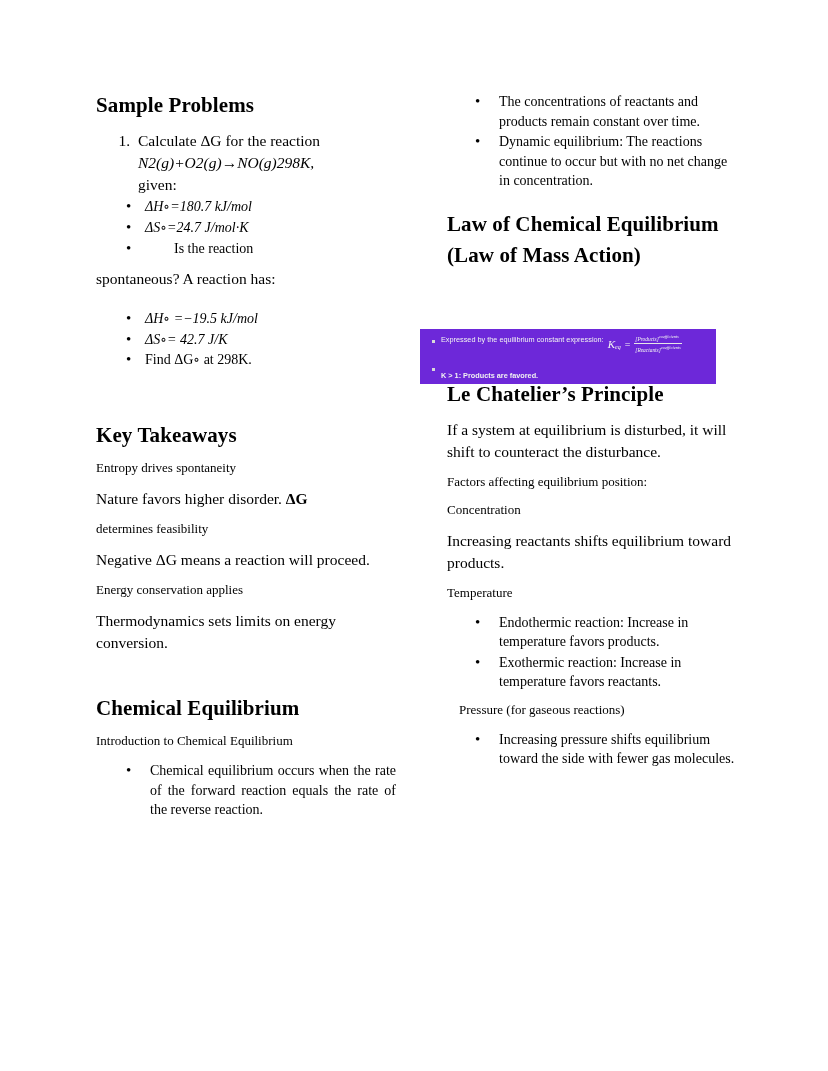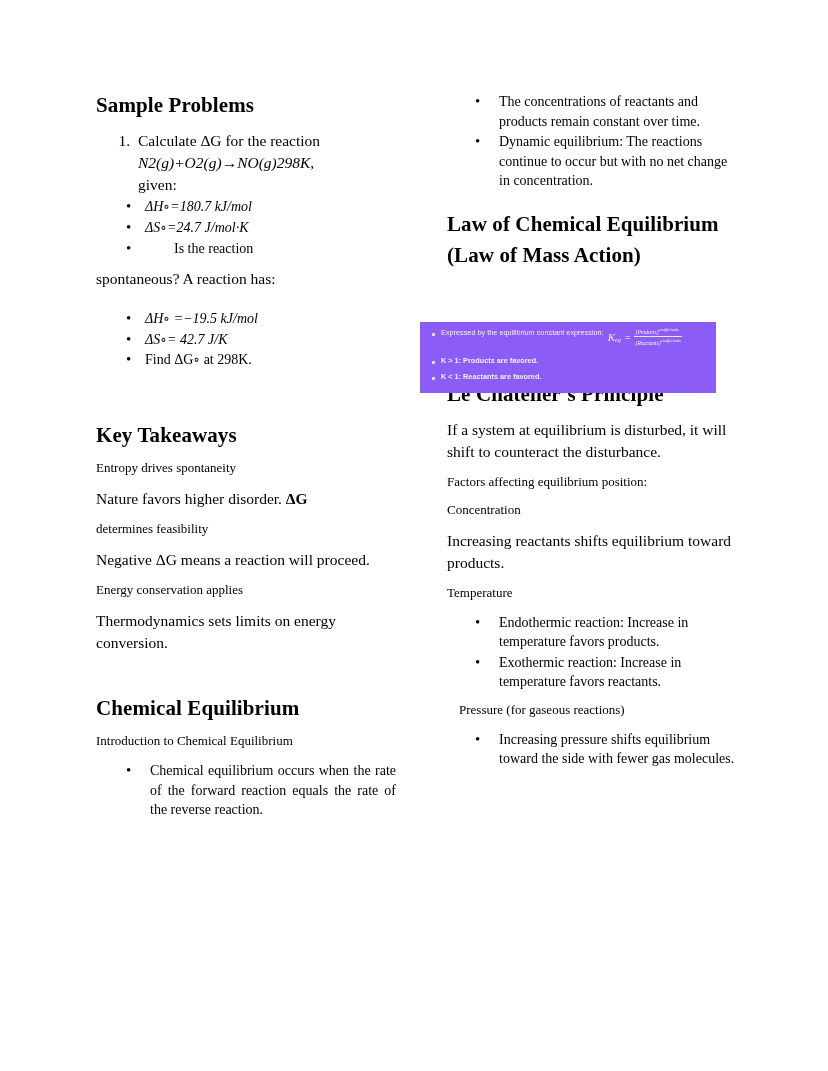--- a/index.html
+++ b/index.html
@@ -77,30 +77,30 @@
     left: 0;
     top: -1px;
     font-size: 15px;
   }
   ul.bul.wide > li { padding-left: 24px; }
   ul.bul.just > li { text-align: justify; }
 
   .mathi {
     font-style: italic;
   }
-  .bold { font-weight: bold; }
+  .bold { font-weight: bold; margin-top: 8px; }
 
   
   .dark-panel {
     position: absolute;
     left: 420px;
-    top: 322px;
+    top: 329px;
     width: 296px;
-    height: 71px;
-    background: #8b5cf6;
+    height: 55px;
+    background: #6d28d9;
     color: #f2f2f2;
     box-sizing: border-box;
     padding: 7px 10px 6px 10px;
     font-family: "Liberation Sans", "DejaVu Sans", sans-serif;
     overflow: hidden;
   }
   .dark-panel .dp-row {
     display: flex;
     align-items: flex-start;
     font-size: 7.3px;

